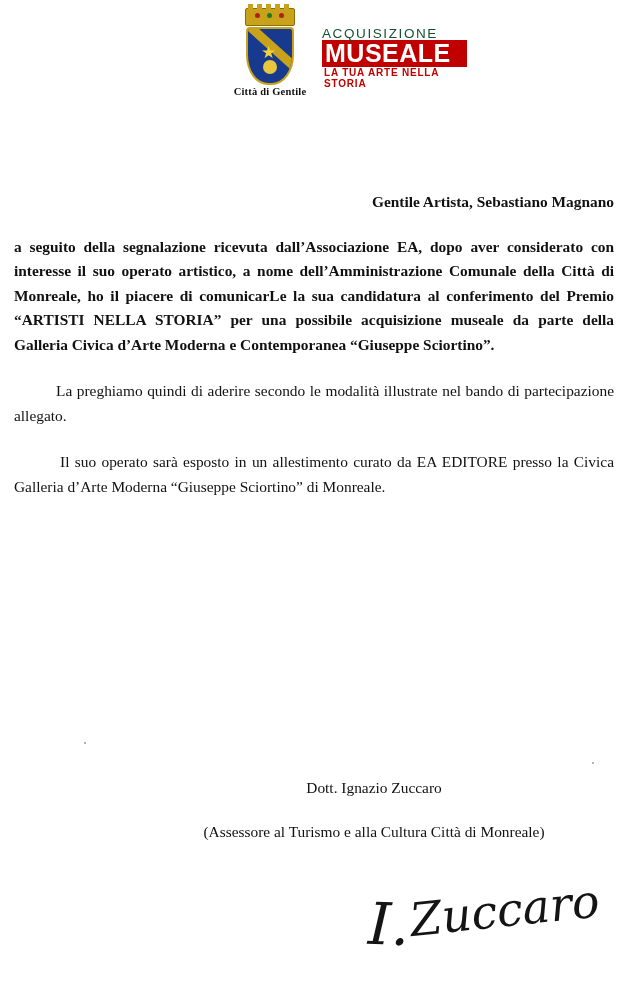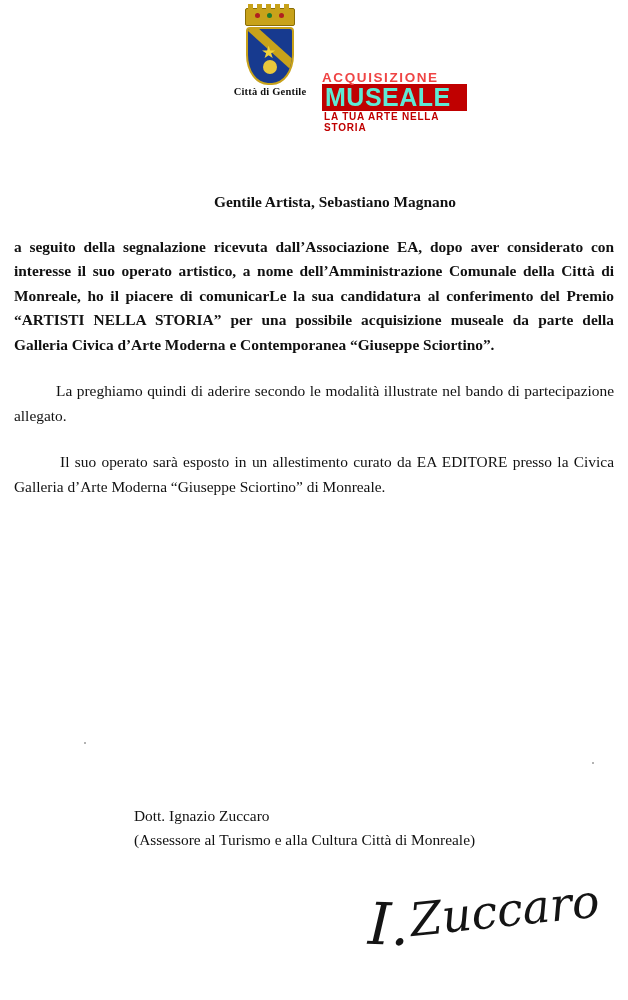--- a/index.html
+++ b/index.html
@@ -118,32 +118,31 @@
 
   .logo-block {
     position: absolute;
     left: 322px;
     top: 27px;
     width: 145px;
   }
   .logo-line1 {
     font-family: "Liberation Sans", sans-serif;
     font-size: 13.5px;
-    font-weight: bold;
+    font-weight: normal;
     letter-spacing: 1.6px;
-    color: #ef4444;
+    color: #14532d;
     line-height: 13px;
-    margin-top: 44px;
   }
   .logo-line2 {
     font-family: "Liberation Sans", sans-serif;
     font-size: 25px;
     font-weight: bold;
     letter-spacing: 0.5px;
-    color: #5eead4;
+    color: #ffffff;
     background: #c00000;
     line-height: 27px;
     padding: 0 3px;
     display: block;
   }
   .logo-line3 {
     font-family: "Liberation Sans", sans-serif;
     font-size: 10px;
     font-weight: bold;
     letter-spacing: 0.8px;
@@ -159,21 +158,21 @@
     top: 190px;
     width: 600px;
     font-size: 15.4px;
     line-height: 24.5px;
     text-align: justify;
   }
   .greeting {
     font-weight: bold;
     margin-bottom: 20px;
     padding-left: 42px;
-    text-align: center;
+    text-align: right;
   }
   .greeting .name {
     font-weight: bold;
   }
   p.para {
     margin: 0 0 22px 0;
   }
   p.bold {
     font-weight: bold;
   }
@@ -183,30 +182,32 @@
   }
   .indent-sm {
     display: inline-block;
     width: 46px;
   }
 
   
   .signature-block {
     position: absolute;
     left: 14px;
-    top: 804px;
+    top: 776px;
     width: 600px;
+    text-align: center;
     font-size: 15.4px;
     line-height: 24px;
   }
   .sig-name {
     padding-left: 120px;
   }
   .sig-role {
     padding-left: 120px;
+    margin-top: 20px;
   }
   .sig-scrawl {
     position: absolute;
     left: 370px;
     top: 875px;
     width: 220px;
     height: 110px;
     color: #141414;
     font-family: "DejaVu Serif", serif;
     font-style: italic;

